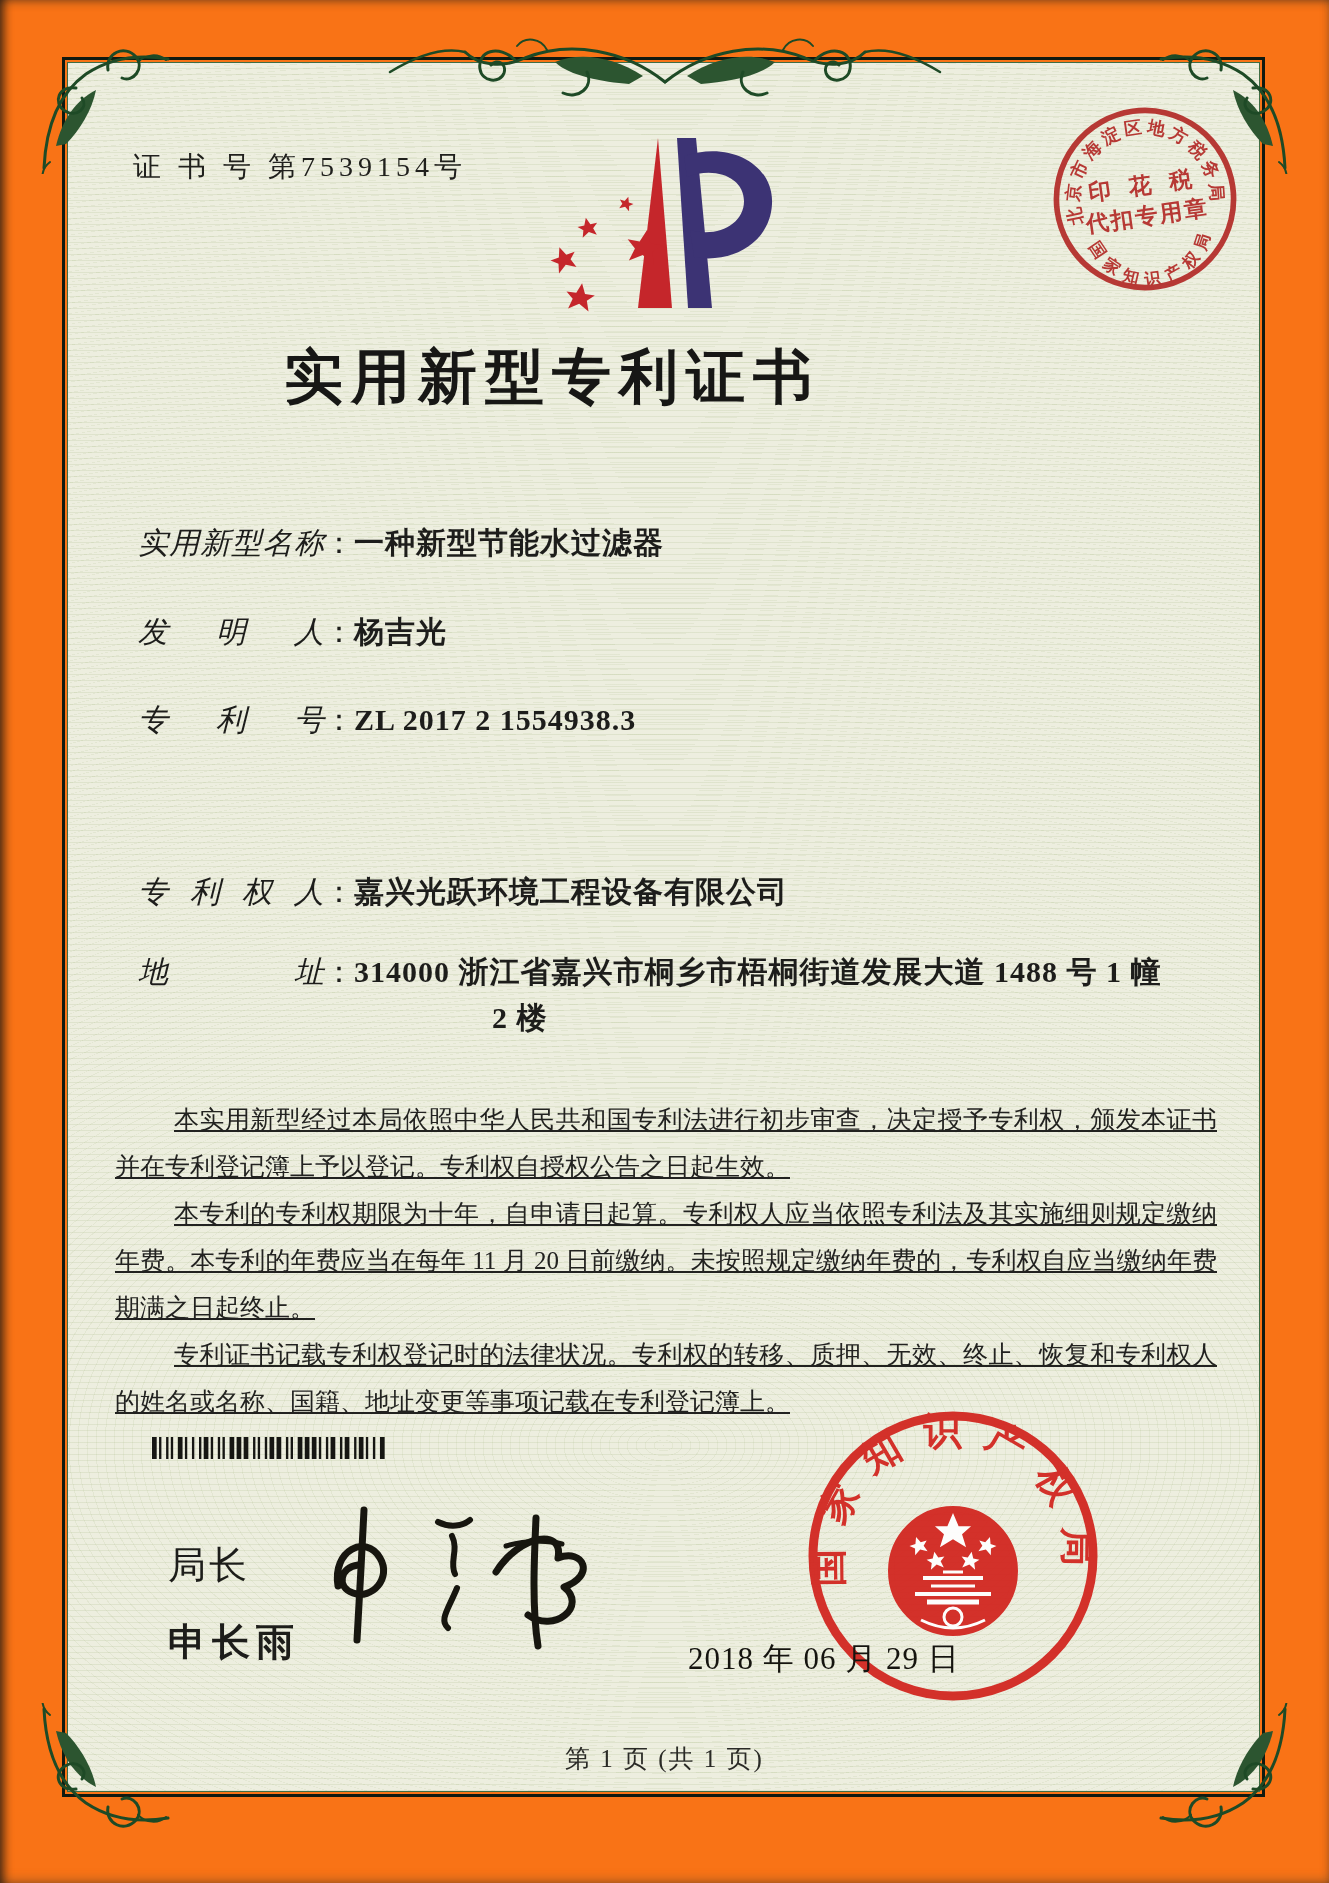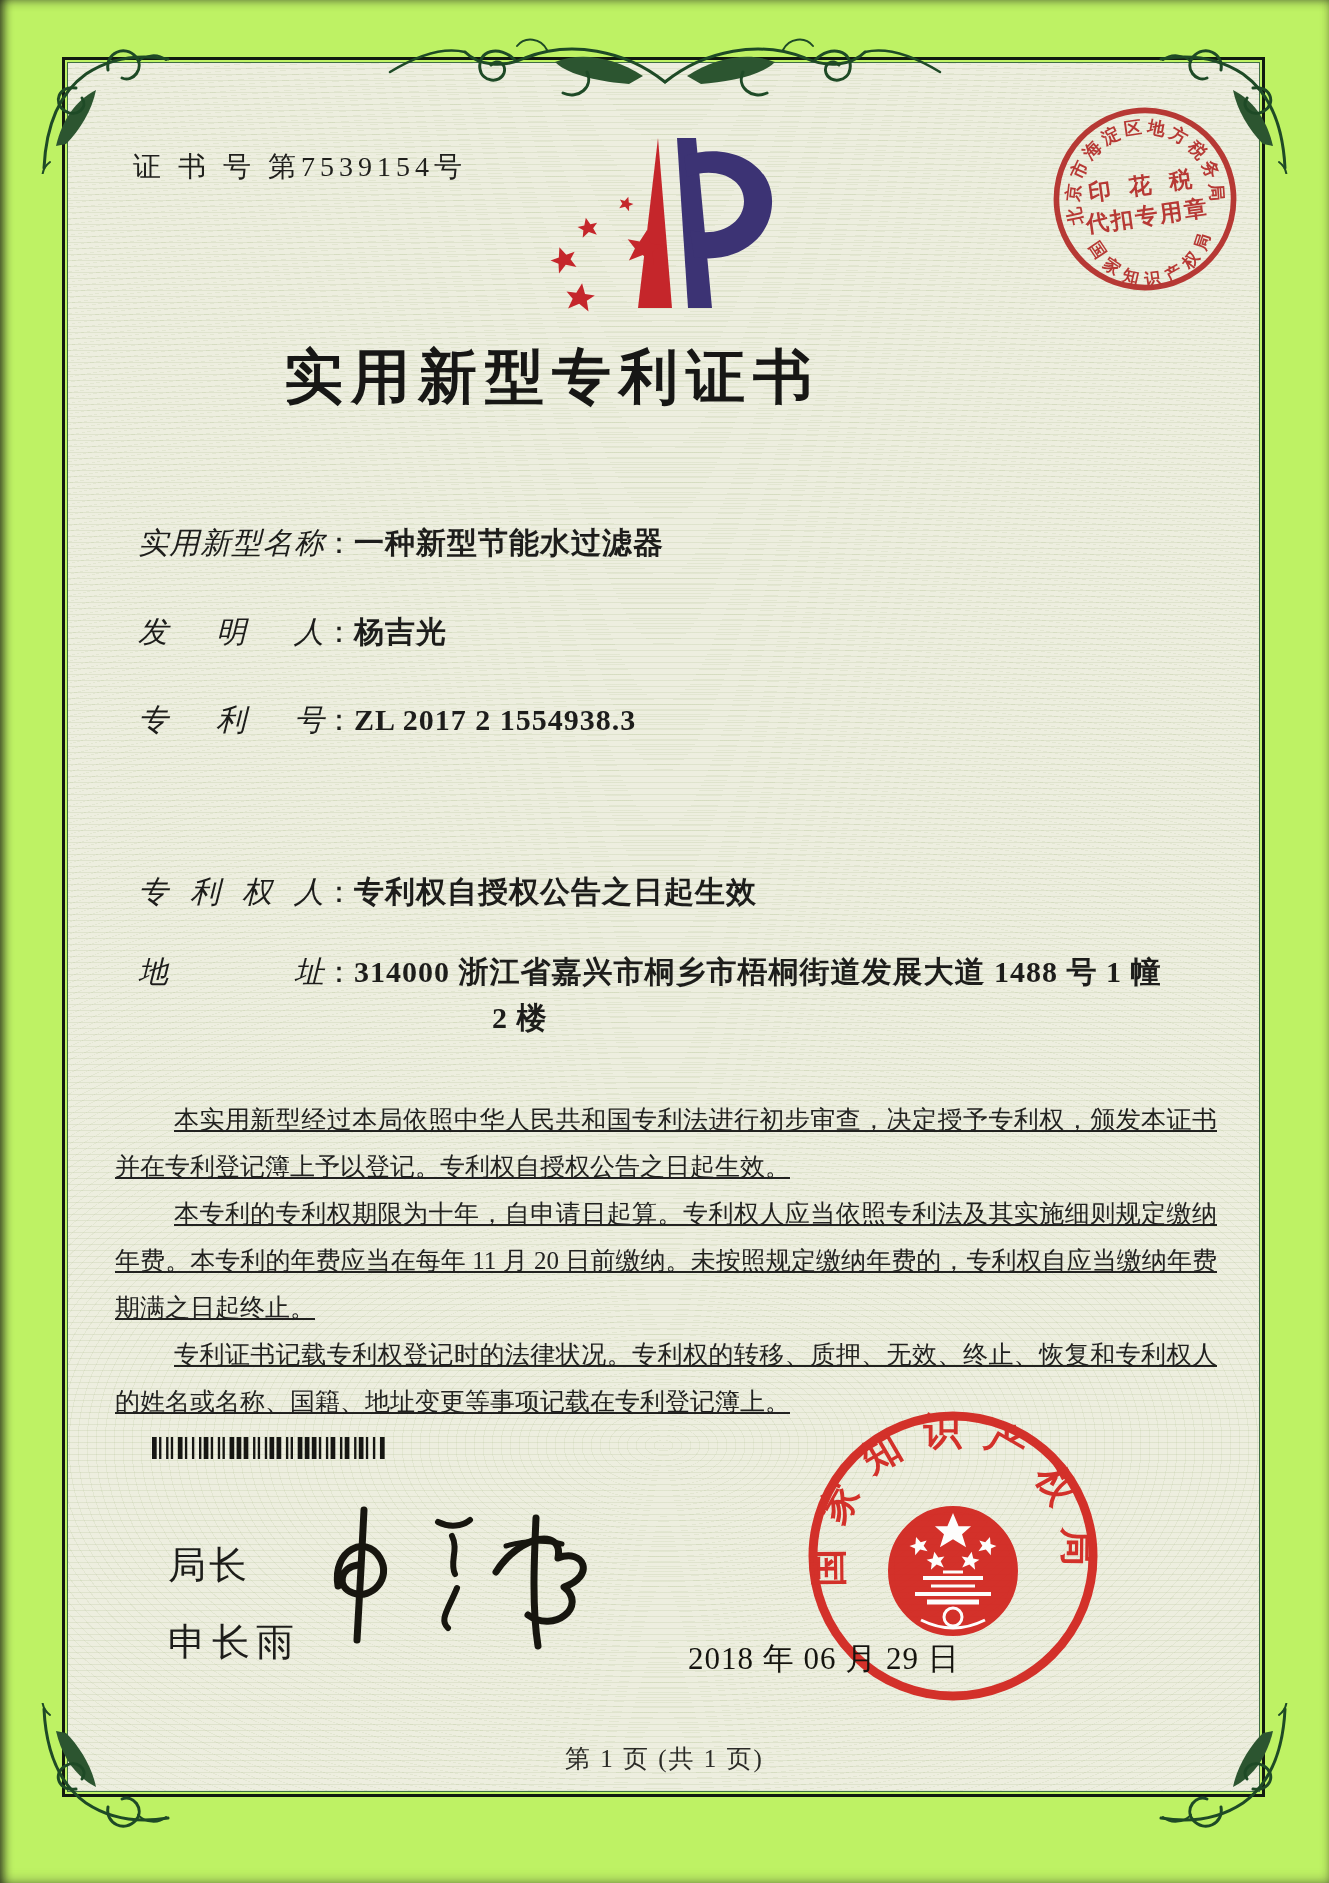--- a/index.html
+++ b/index.html
@@ -1,16 +1,16 @@
 <!DOCTYPE html>
 <html><head>
 <meta charset="utf-8">
 <style>
   html,body{margin:0;padding:0;background:#6b6a62;}
-  .page{position:relative;width:1329px;height:1883px;background:#bef264;overflow:hidden;
+  .page{position:relative;width:1329px;height:1883px;background:#f97316;overflow:hidden;
         font-family:"Liberation Serif","DejaVu Serif",serif;color:#1d1d1a;}
   .page::before{content:"";position:absolute;inset:0;pointer-events:none;z-index:50;
         box-shadow:inset 10px 0 10px -6px rgba(20,20,18,.75), inset 0 8px 10px -6px rgba(40,40,35,.45),
                    inset -6px 0 10px -6px rgba(60,60,50,.35), inset 0 -8px 12px -6px rgba(60,60,50,.4);}
   
   .frame{position:absolute;left:62px;top:57px;width:1203px;height:1740px;
          border:3px solid #111a10;box-sizing:border-box;}
   .frame-inner{position:absolute;inset:2px;border:1px solid #3f6d45;
          background-color:#edeedf;
          background-image:
@@ -28,21 +28,21 @@
   .addr2{position:absolute;left:354px;top:46px;}
   .grant-right{position:absolute;left:640px;top:0;}
   .flabel.g2{width:176px;}
 
   .paras{position:absolute;left:115px;top:1096px;width:1102px;font-size:25px;line-height:47px;
          text-align:justify;color:#222220;text-decoration:underline;}
   .paras p{margin:0;text-indent:59px;}
 
   .barcode{position:absolute;left:152px;top:1437px;width:346px;height:22px;}
   .director{position:absolute;left:168px;top:1540px;font-size:38px;letter-spacing:3px;}
-  .director .name{display:block;margin-top:26px;letter-spacing:6px;}
+  .director .name{display:block;margin-top:26px;letter-spacing:6px;font-weight:bold;}
   .signature{position:absolute;left:300px;top:1488px;z-index:6;}
 
   .office-seal{position:absolute;left:803px;top:1406px;width:300px;height:300px;opacity:.93;z-index:4;}
   .seal-date{position:absolute;left:688px;top:1638px;font-size:31px;color:#15140f;z-index:7;letter-spacing:1px;}
   .tax-stamp{position:absolute;left:1042px;top:96px;width:206px;height:206px;opacity:.88;transform:rotate(-8deg);}
   .logo{position:absolute;left:468px;top:128px;}
 
   .footer{position:absolute;left:0;top:1742px;width:100%;text-align:center;font-size:25px;letter-spacing:2px;color:#2a2a26;}
 
   .orn{position:absolute;z-index:6;pointer-events:none;}
@@ -138,21 +138,21 @@
     <div class="row" style="top:523px">
       <span class="flabel">实用新型名称</span><span class="colon">：</span><span class="fvalue">一种新型节能水过滤器</span>
     </div>
     <div class="row" style="top:612px">
       <span class="flabel">发明人</span><span class="colon">：</span><span class="fvalue">杨吉光</span>
     </div>
     <div class="row" style="top:700px">
       <span class="flabel">专利号</span><span class="colon">：</span><span class="fvalue">ZL 2017 2 1554938.3</span>
     </div>
     <div class="row" style="top:872px">
-      <span class="flabel">专利权人</span><span class="colon">：</span><span class="fvalue">专利权自授权公告之日起生效</span>
+      <span class="flabel">专利权人</span><span class="colon">：</span><span class="fvalue">嘉兴光跃环境工程设备有限公司</span>
     </div>
     <div class="row" style="top:952px">
       <span class="flabel">地址</span><span class="colon">：</span><span class="fvalue">314000 浙江省嘉兴市桐乡市梧桐街道发展大道 1488 号 1 幢</span>
       <span class="addr2 fvalue">2 楼</span>
     </div>
 
     <div class="paras">
       <p>本实用新型经过本局依照中华人民共和国专利法进行初步审查，决定授予专利权，颁发本证书并在专利登记簿上予以登记。专利权自授权公告之日起生效。</p>
       <p>本专利的专利权期限为十年，自申请日起算。专利权人应当依照专利法及其实施细则规定缴纳年费。本专利的年费应当在每年 11 月 20 日前缴纳。未按照规定缴纳年费的，专利权自应当缴纳年费期满之日起终止。</p>
       <p>专利证书记载专利权登记时的法律状况。专利权的转移、质押、无效、终止、恢复和专利权人的姓名或名称、国籍、地址变更等事项记载在专利登记簿上。</p>

